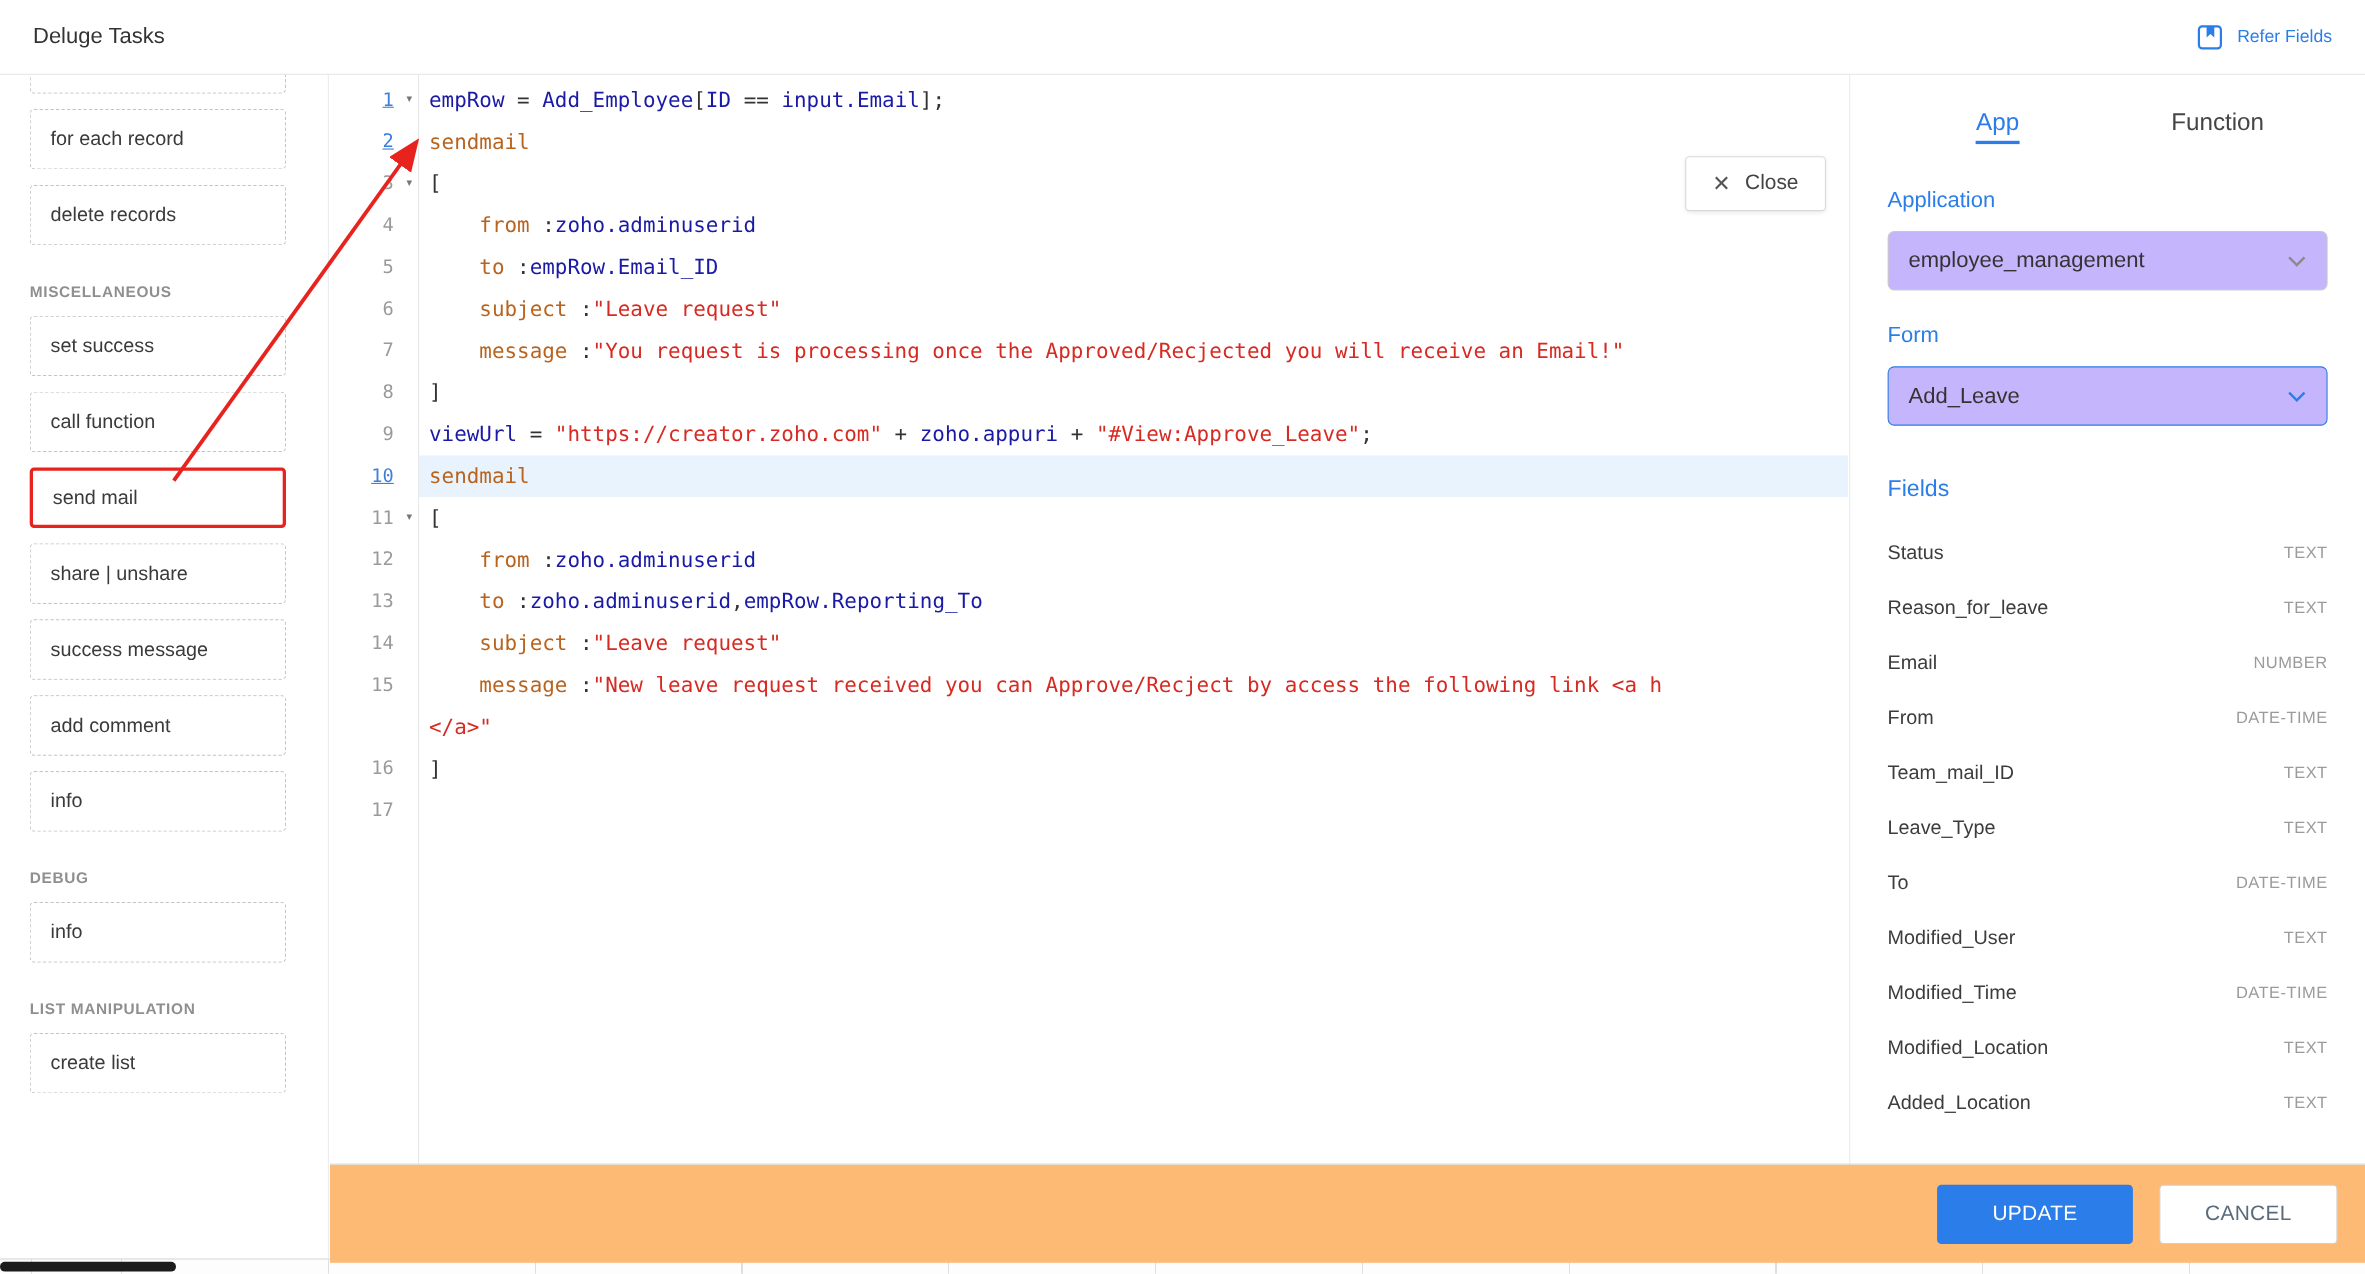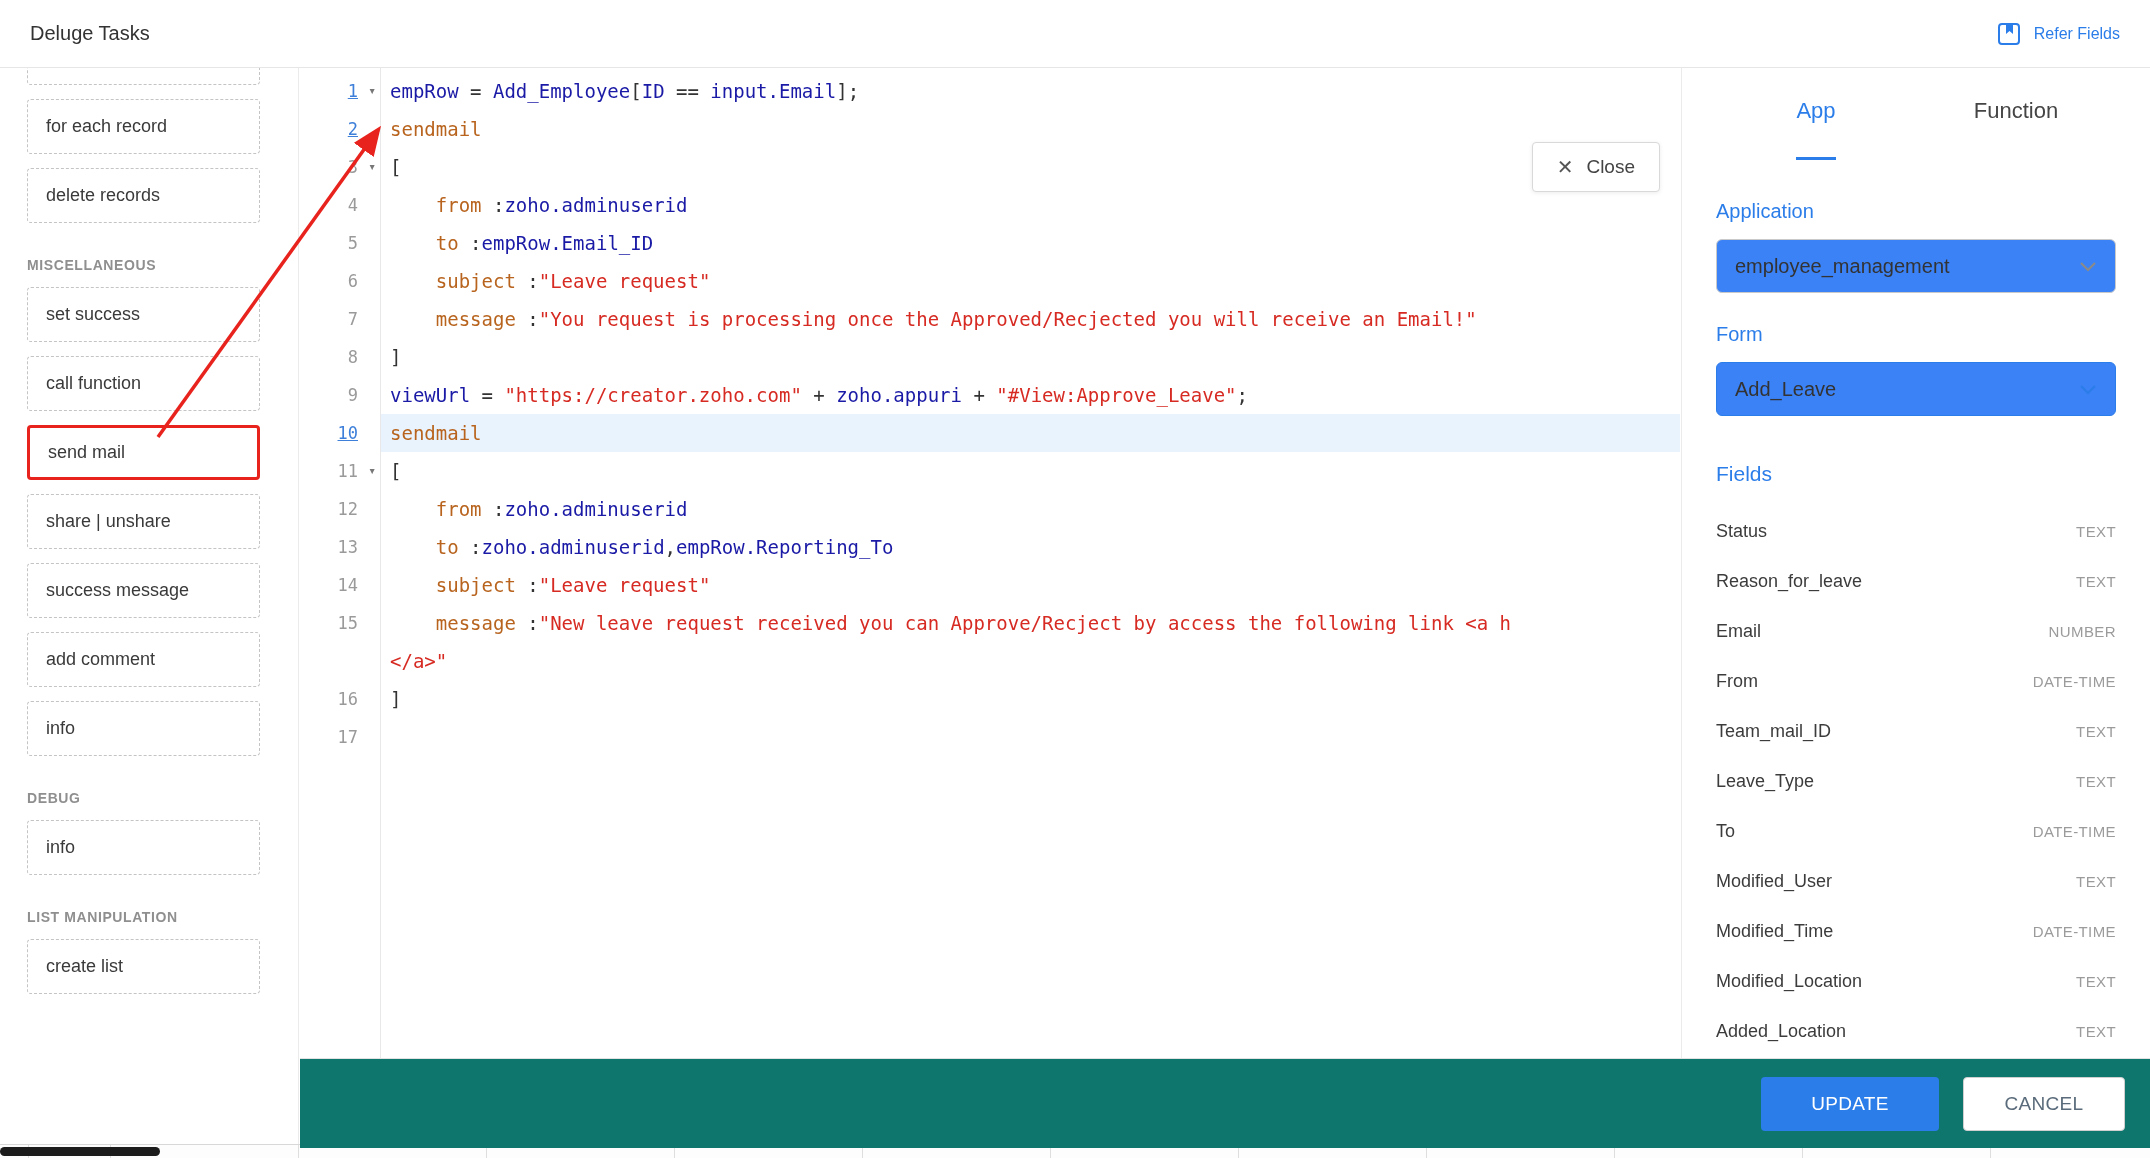--- a/index.html
+++ b/index.html
@@ -73,41 +73,41 @@
   }
   .close-x{font-size:20px;color:#555;}
 
   
   .panel{
     position:absolute;left:1681px;top:68px;width:469px;bottom:100px;
     border-left:1px solid #ebebeb;background:#fff;padding:0 34px;
   }
   .tabs{display:flex;margin-top:26px;}
   .tab{width:50%;text-align:center;font-size:22px;color:#454545;cursor:pointer;padding-top:4px;}
-  .tab-label{display:inline-block;padding-bottom:33px;}
+  .tab-label{display:inline-block;padding-bottom:4px;}
   .tab.active{color:var(--accent);}
   .tab.active .tab-label{border-bottom:3px solid var(--accent);}
   .panel-label{margin-top:40px;color:var(--accent);font-size:20px;font-weight:500;}
   .panel-label.form{margin-top:30px;}
   .select-box{
     margin-top:16px;height:54px;border:1px solid #c9c9c9;border-radius:6px;
     display:flex;align-items:center;justify-content:space-between;
-    padding:0 18px;font-size:20px;color:#333;cursor:pointer;background:#3b82f6;
+    padding:0 18px;font-size:20px;color:#333;cursor:pointer;background:#c4b5fd;
   }
   .select-box.focused{border:1.5px solid var(--accent);}
   .fields-label{margin-top:46px;color:var(--accent);font-size:21px;font-weight:500;}
   .fields-list{margin-top:20px;}
   .field-row{display:flex;align-items:center;justify-content:space-between;height:50px;cursor:pointer;}
   .field-name{font-size:18px;color:#3c3c3c;}
   .field-type{font-size:15px;color:#9b9b9b;letter-spacing:0.4px;}
 
   
   .footer{
     position:absolute;left:300px;right:0;top:1058px;height:90px;
-    border-top:1px solid #e2e2e2;background:#0f766e;
+    border-top:1px solid #e2e2e2;background:#fdba74;
     display:flex;align-items:center;justify-content:flex-end;gap:24px;padding-right:25px;z-index:8;
   }
   .btn-update{
     width:178px;height:54px;background:var(--accent);color:#fff;border:none;
     border-radius:4px;font-size:19px;font-family:inherit;cursor:pointer;letter-spacing:0.3px;
   }
   .btn-cancel{
     width:162px;height:54px;background:#fff;color:#5a6b7b;border:1px solid #cfcfcf;
     border-radius:4px;font-size:19px;font-family:inherit;cursor:pointer;letter-spacing:0.3px;
   }

